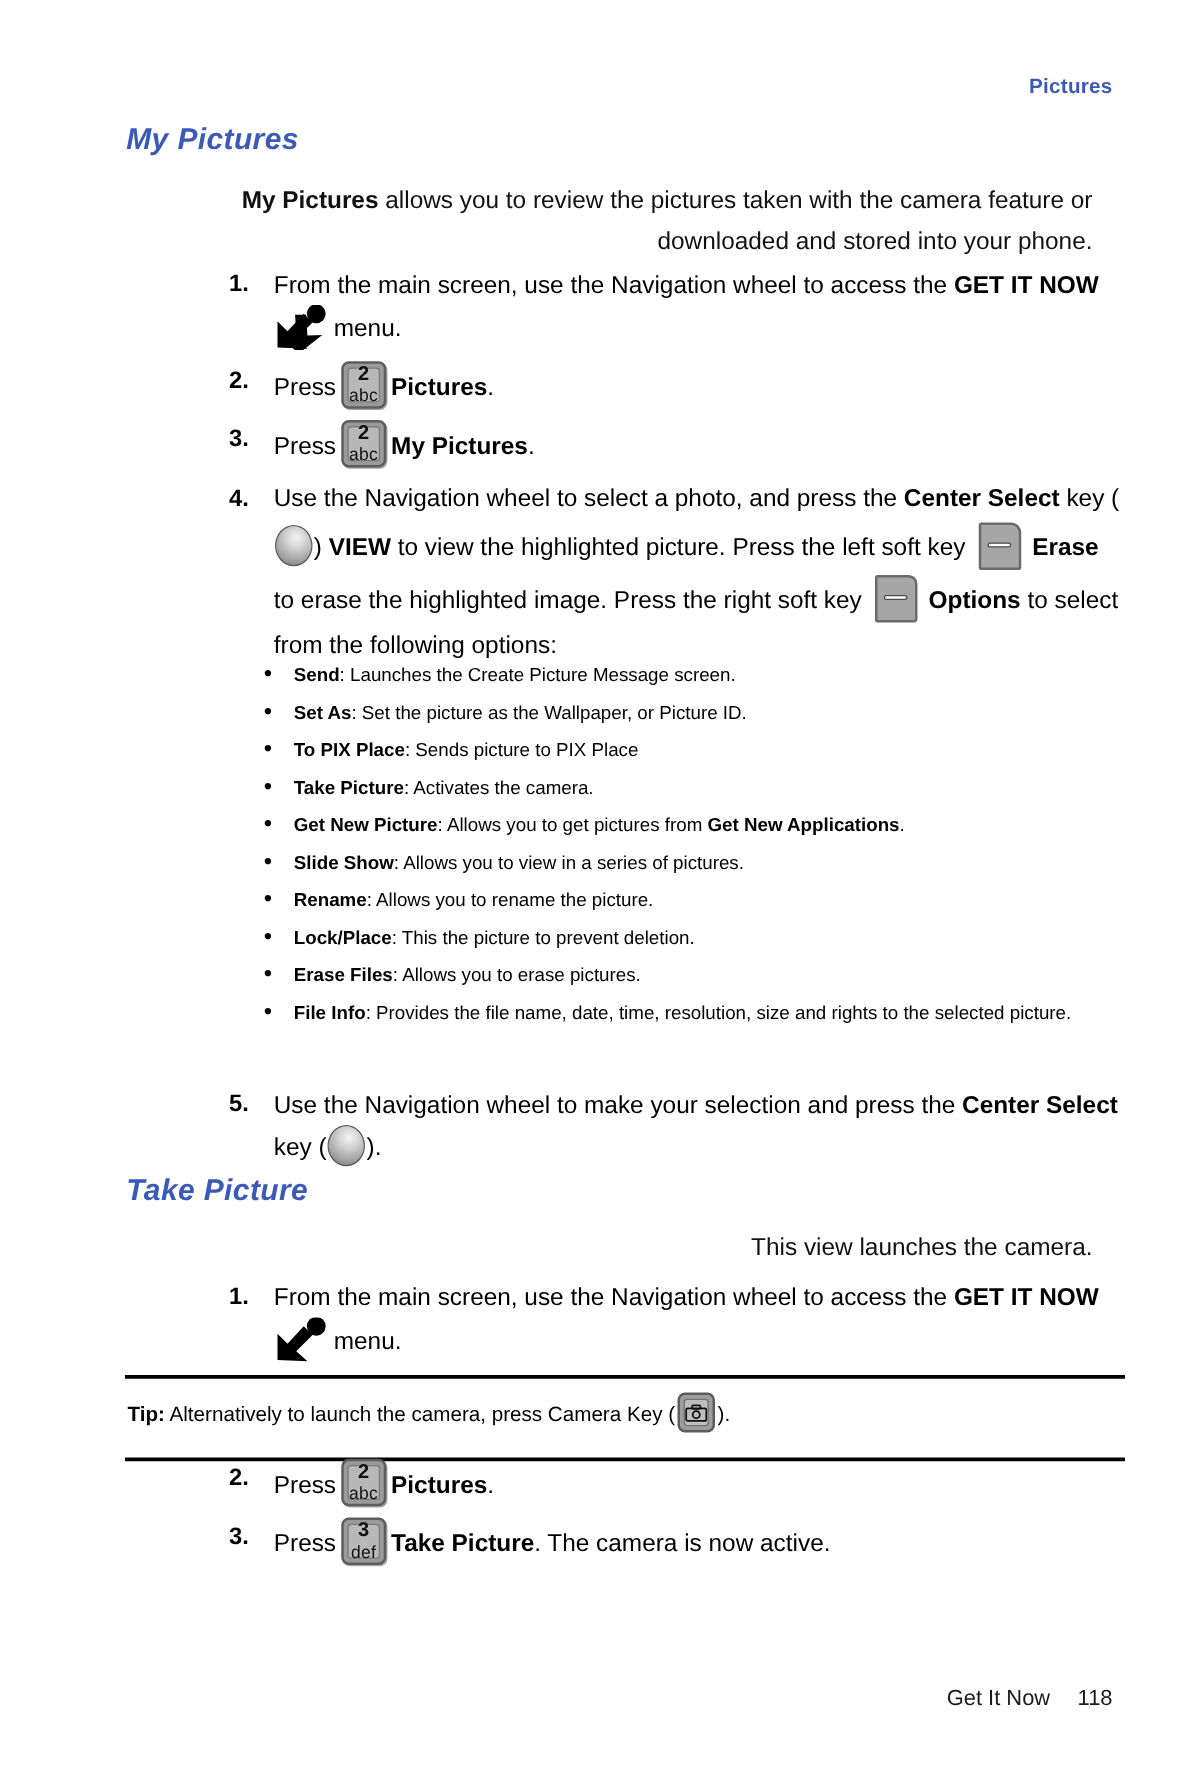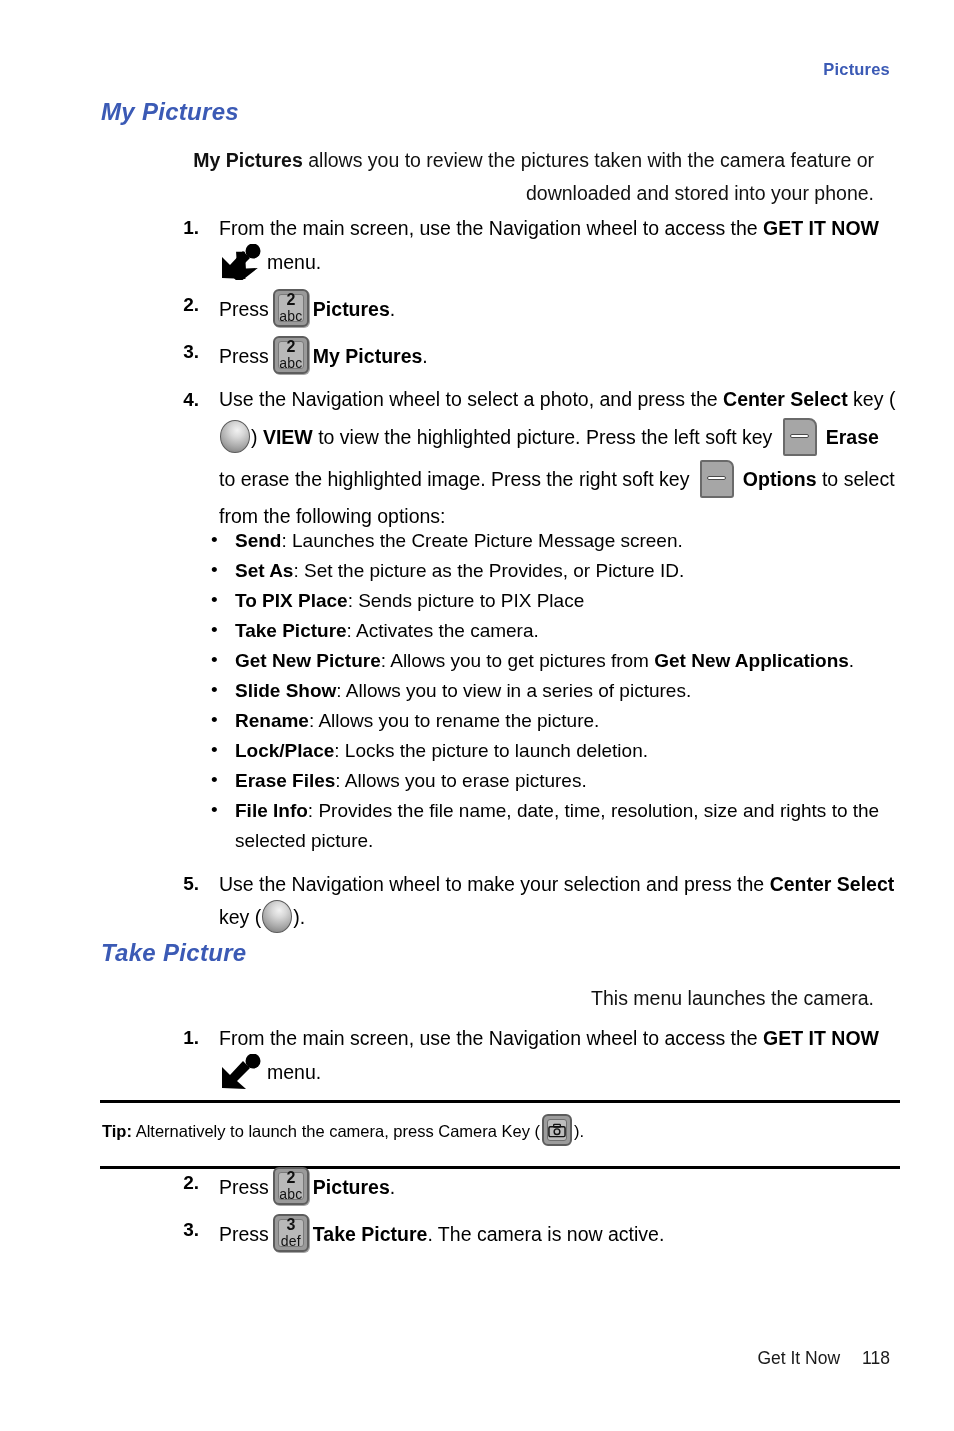--- a/index.html
+++ b/index.html
@@ -88,21 +88,21 @@
 
   
   .bullet-list {
     position: absolute;
     top: 526px;
     left: 205px;
     width: 690px;
   }
   .bullet-item {
     position: relative;
-    font-size: 19px;
+    font-size: 15px;
     line-height: 30px;
     padding-left: 30px;
     margin-bottom: 0px;
   }
   .bullet-item::before {
     content: "\2022";
     position: absolute;
     left: 6px;
     top: -1px;
     font-size: 19px;
@@ -312,41 +312,41 @@
     </div>
 
     <div class="num-item" style="line-height:33px;">
       <span class="num-marker">4.</span>
       <span class="num-body"><span>Use the Navigation wheel to select a photo, and press the </span><b>Center Select</b><span> key (</span><span class="center-key"></span><span>) </span><b>VIEW</b><span> to view the highlighted picture. Press the left soft key </span><span class="soft-key sk-left"><span class="sk-shadow"></span><span class="sk-body"></span><span class="sk-dash"></span></span><b>Erase</b><span> to erase the highlighted image. Press the right soft key </span><span class="soft-key sk-right"><span class="sk-shadow"></span><span class="sk-body"></span><span class="sk-dash"></span></span><b>Options</b><span> to select from the following options:</span></span>
     </div>
   </div>
 
   <div class="bullet-list">
     <div class="bullet-item"><b>Send</b><span>: Launches the Create Picture Message screen.</span></div>
-    <div class="bullet-item"><b>Set As</b><span>: Set the picture as the Provides, or Picture ID.</span></div>
+    <div class="bullet-item"><b>Set As</b><span>: Set the picture as the Wallpaper, or Picture ID.</span></div>
     <div class="bullet-item"><b>To PIX Place</b><span>: Sends picture to PIX Place</span></div>
     <div class="bullet-item"><b>Take Picture</b><span>: Activates the camera.</span></div>
     <div class="bullet-item"><b>Get New Picture</b><span>: Allows you to get pictures from </span><b>Get New Applications</b><span>.</span></div>
     <div class="bullet-item"><b>Slide Show</b><span>: Allows you to view in a series of pictures.</span></div>
     <div class="bullet-item"><b>Rename</b><span>: Allows you to rename the picture.</span></div>
-    <div class="bullet-item"><b>Lock/Place</b><span>: Locks the picture to launch deletion.</span></div>
+    <div class="bullet-item"><b>Lock/Place</b><span>: This the picture to prevent deletion.</span></div>
     <div class="bullet-item"><b>Erase Files</b><span>: Allows you to erase pictures.</span></div>
     <div class="bullet-item"><b>File Info</b><span>: Provides the file name, date, time, resolution, size and rights to the selected picture.</span></div>
   </div>
 
   <div class="num-list" style="top:868px; left:167px; width:730px;">
     <div class="num-item">
       <span class="num-marker">5.</span>
       <span class="num-body"><span>Use the Navigation wheel to make your selection and press the </span><b>Center Select</b><span> key (</span><span class="center-key"></span><span>).</span></span>
     </div>
   </div>
 
   <div class="sec-heading" id="h-take-picture">Take Picture</div>
 
-  <div class="body-para" id="p-thismenu">This menu launches the camera.</div>
+  <div class="body-para" id="p-thismenu">This view launches the camera.</div>
 
   <div class="num-list" id="list-tp-1">
     <div class="num-item">
       <span class="num-marker">1.</span>
       <span class="num-body"><span>From the main screen, use the Navigation wheel to access the </span><b>GET IT NOW</b><br>
         <span class="gin-icon">
           <svg width="42" height="36" viewBox="0 0 42 36" aria-hidden="true">
             <path d="M3 34 L3 13 L11 21 L24 7 L31 14 L18 27 L27 35 Z" fill="#000"></path>
             <circle cx="34" cy="7" r="7.5" fill="#000"></circle>
           </svg>

